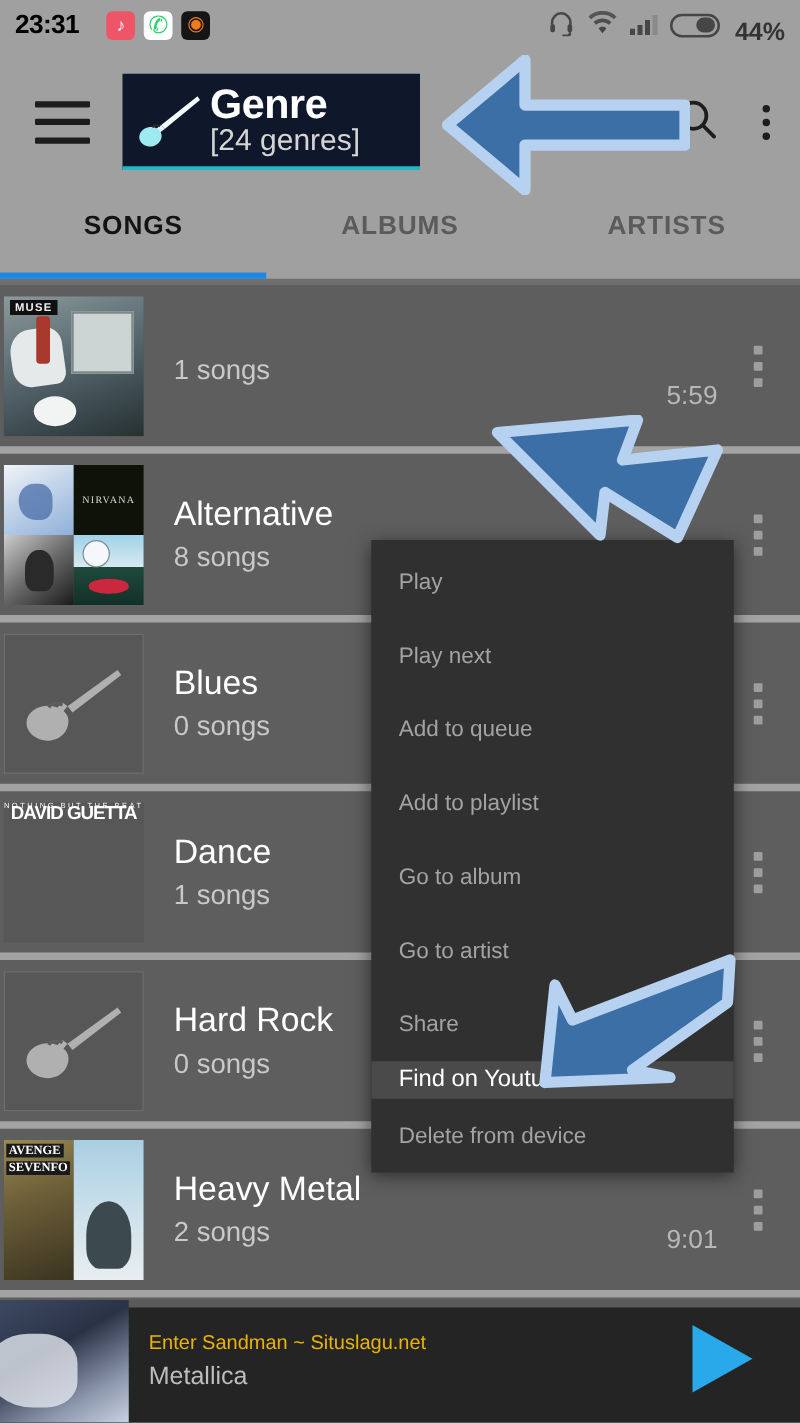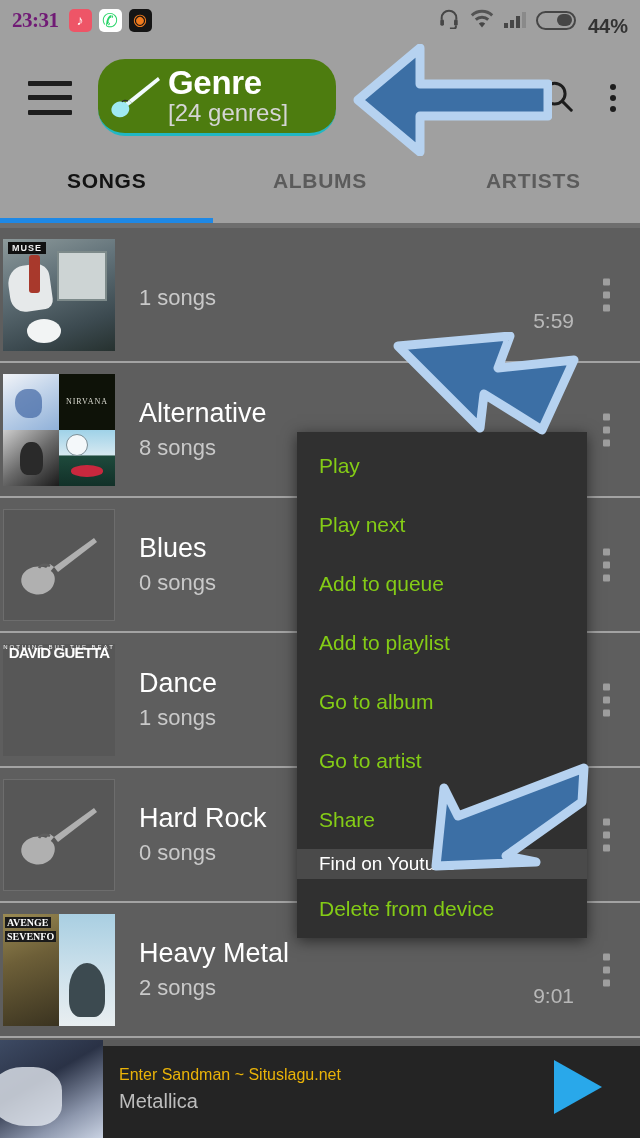--- a/index.html
+++ b/index.html
@@ -24,24 +24,23 @@
     height: 40px;
     background: #a0a0a0;
     display: flex;
     align-items: center;
     padding: 0 12px;
     box-sizing: border-box;
   }
   .sb-time {
     font-size: 21px;
     font-weight: bold;
-    color: #701a75;
+    color: #000000;
     letter-spacing: -0.5px;
-    margin-right: 10px;
-    font-family: Liberation Serif, serif;
+    margin-right: 22px;
   }
   .sb-left-icons { display: flex; align-items: center; gap: 7px; }
   .sb-appicon {
     width: 23px; height: 23px;
     border-radius: 5px;
     display: flex; align-items: center; justify-content: center;
     font-size: 14px;
     line-height: 1;
     overflow: hidden;
   }
@@ -101,29 +100,28 @@
     margin-left: 28px;
     display: flex; flex-direction: column; justify-content: space-between;
     cursor: pointer;
   }
   .hamburger span {
     display: block; height: 5px; width: 100%;
     background: #1d1d1d; border-radius: 1px;
   }
   .title-box {
     margin-left: 26px;
-    background: #4d7c0f;
+    background: #0f172a;
     border-bottom: 3px solid #21b7c4;
     padding: 7px 16px 6px 10px;
     display: flex;
     align-items: center;
     gap: 6px;
     min-width: 238px;
     box-sizing: border-box;
-    border-radius: 27px;
   }
   .guitar-ico {
     width: 54px; height: 46px;
     flex: 0 0 auto;
     position: relative;
   }
   .title-text { display: flex; flex-direction: column; }
   .title-main {
     font-size: 33px;
     font-weight: bold;
@@ -187,21 +185,21 @@
     top: 228px; left: 0;
     width: 640px;
     bottom: 98px;
     background: #5e5e5e;
     overflow: hidden;
   }
   .row {
     height: 135px;
     display: flex;
     align-items: center;
-    border-bottom: 2px solid #a3a3a3;
+    border-bottom: 6px solid #a3a3a3;
     box-sizing: border-box;
     position: relative;
   }
   .thumb {
     width: 112px; height: 112px;
     margin-left: 3px;
     flex: 0 0 auto;
     position: relative;
     overflow: hidden;
     background: #575757;
@@ -380,22 +378,22 @@
     box-shadow: 0 3px 14px rgba(0,0,0,.55);
     padding-top: 4px;
     z-index: 30;
     overflow: hidden;
   }
   .ctx-item {
     height: 59px;
     display: flex;
     align-items: center;
     padding-left: 22px;
-    font-size: 21px;
-    color: #84cc16;
+    font-size: 18px;
+    color: #a3a3a3;
     cursor: pointer;
     box-sizing: border-box;
   }
   .ctx-item.highlight {
     background: #4a4a4a;
     height: 30px;
     font-size: 19px;
     color: #ffffff;
   }
   .ctx-item.clipped {

